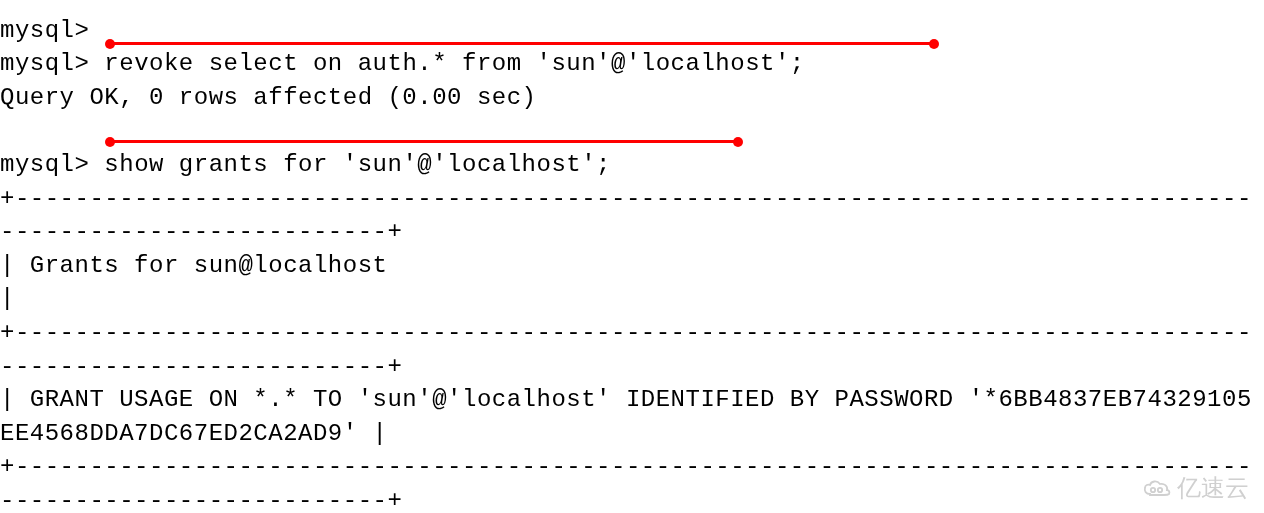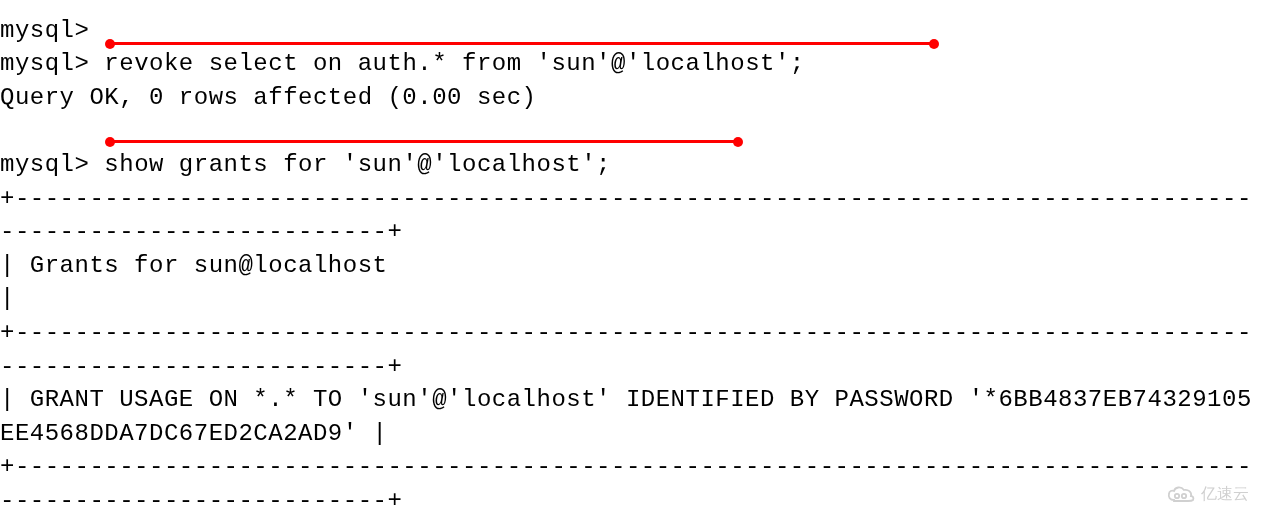--- a/index.html
+++ b/index.html
@@ -45,21 +45,21 @@
     }
     .underline-red::after {
       right: -3px;
     }
     .watermark {
       position: absolute;
       bottom: 8px;
       right: 15px;
       color: #d0d0d0;
       font-family: sans-serif;
-      font-size: 16px;
+      font-size: 24px;
       display: flex;
       align-items: center;
       gap: 5px;
       pointer-events: none;
     }
     .watermark-icon {
       display: inline-flex;
       align-items: center;
     }
     .line {

